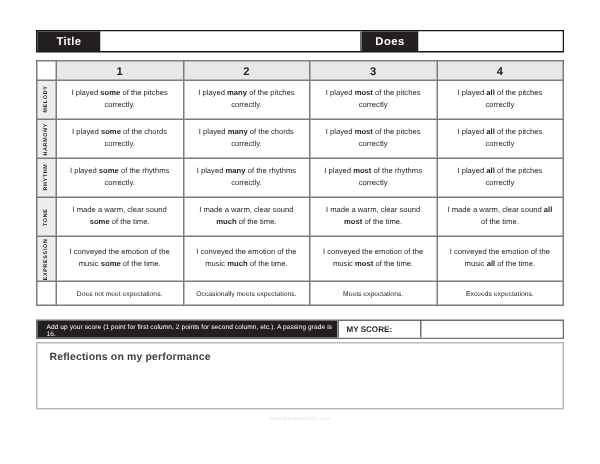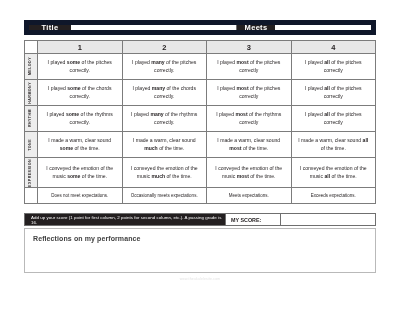--- a/index.html
+++ b/index.html
@@ -21,21 +21,21 @@
     height: 309px;
     box-sizing: border-box;
     padding: 20px 24px 0 24px;
   }
 
   
   .titlebar {
     display: flex;
     align-items: stretch;
     height: 15px;
-    border: 5px solid #0f172a;
+    border: 1px solid #0f172a;
     box-sizing: border-box;
     margin-bottom: 5px;
   }
   .tb-label {
     background: #231f20;
     color: #ffffff;
     font-size: 7.5px;
     font-weight: bold;
     letter-spacing: 0.3px;
     display: flex;
@@ -187,21 +187,21 @@
   }
 </style>
 </head>
 <body>
 
 <div class="page">
 
   <div class="titlebar">
     <div class="tb-label title">Title</div>
     <div class="tb-field title-field"></div>
-    <div class="tb-label date">Meets</div>
+    <div class="tb-label date">Does</div>
     <div class="tb-field date-field"></div>
   </div>
 
   <table class="rubric">
     <colgroup>
       <col class="col-label">
       <col class="col-crit">
         <col class="col-crit">
         <col class="col-crit">
         <col class="col-crit">

